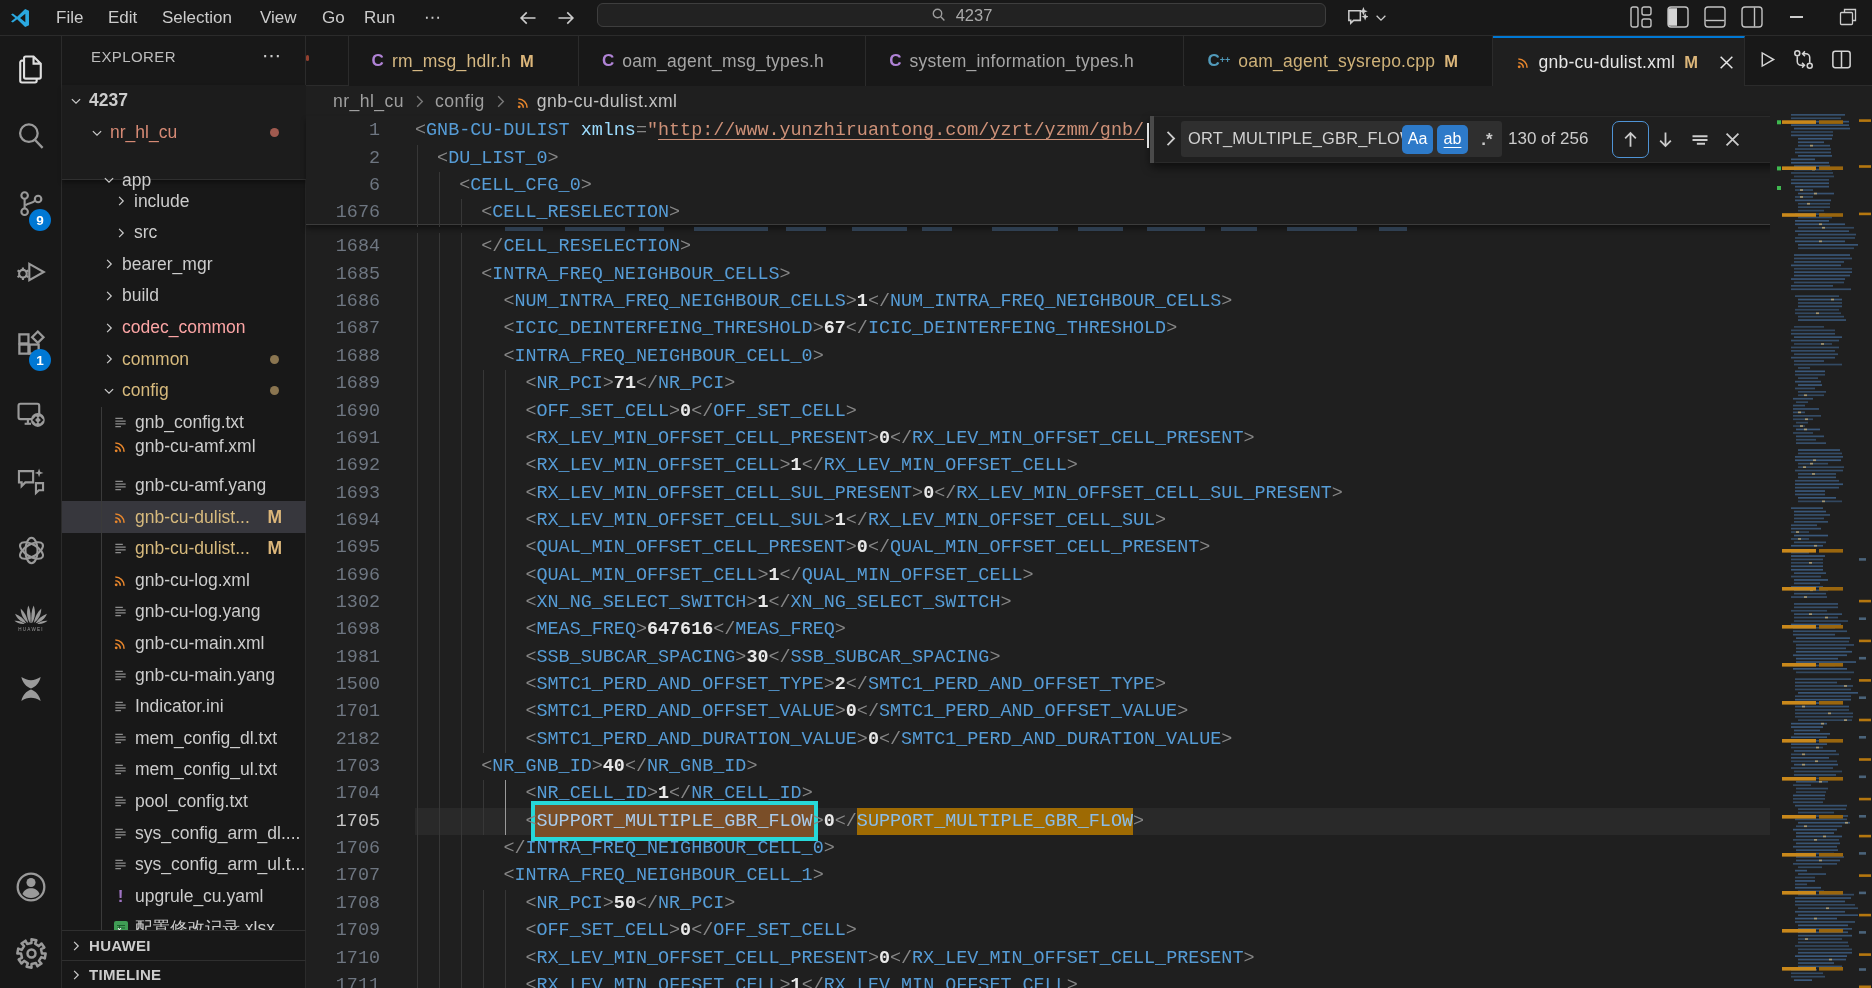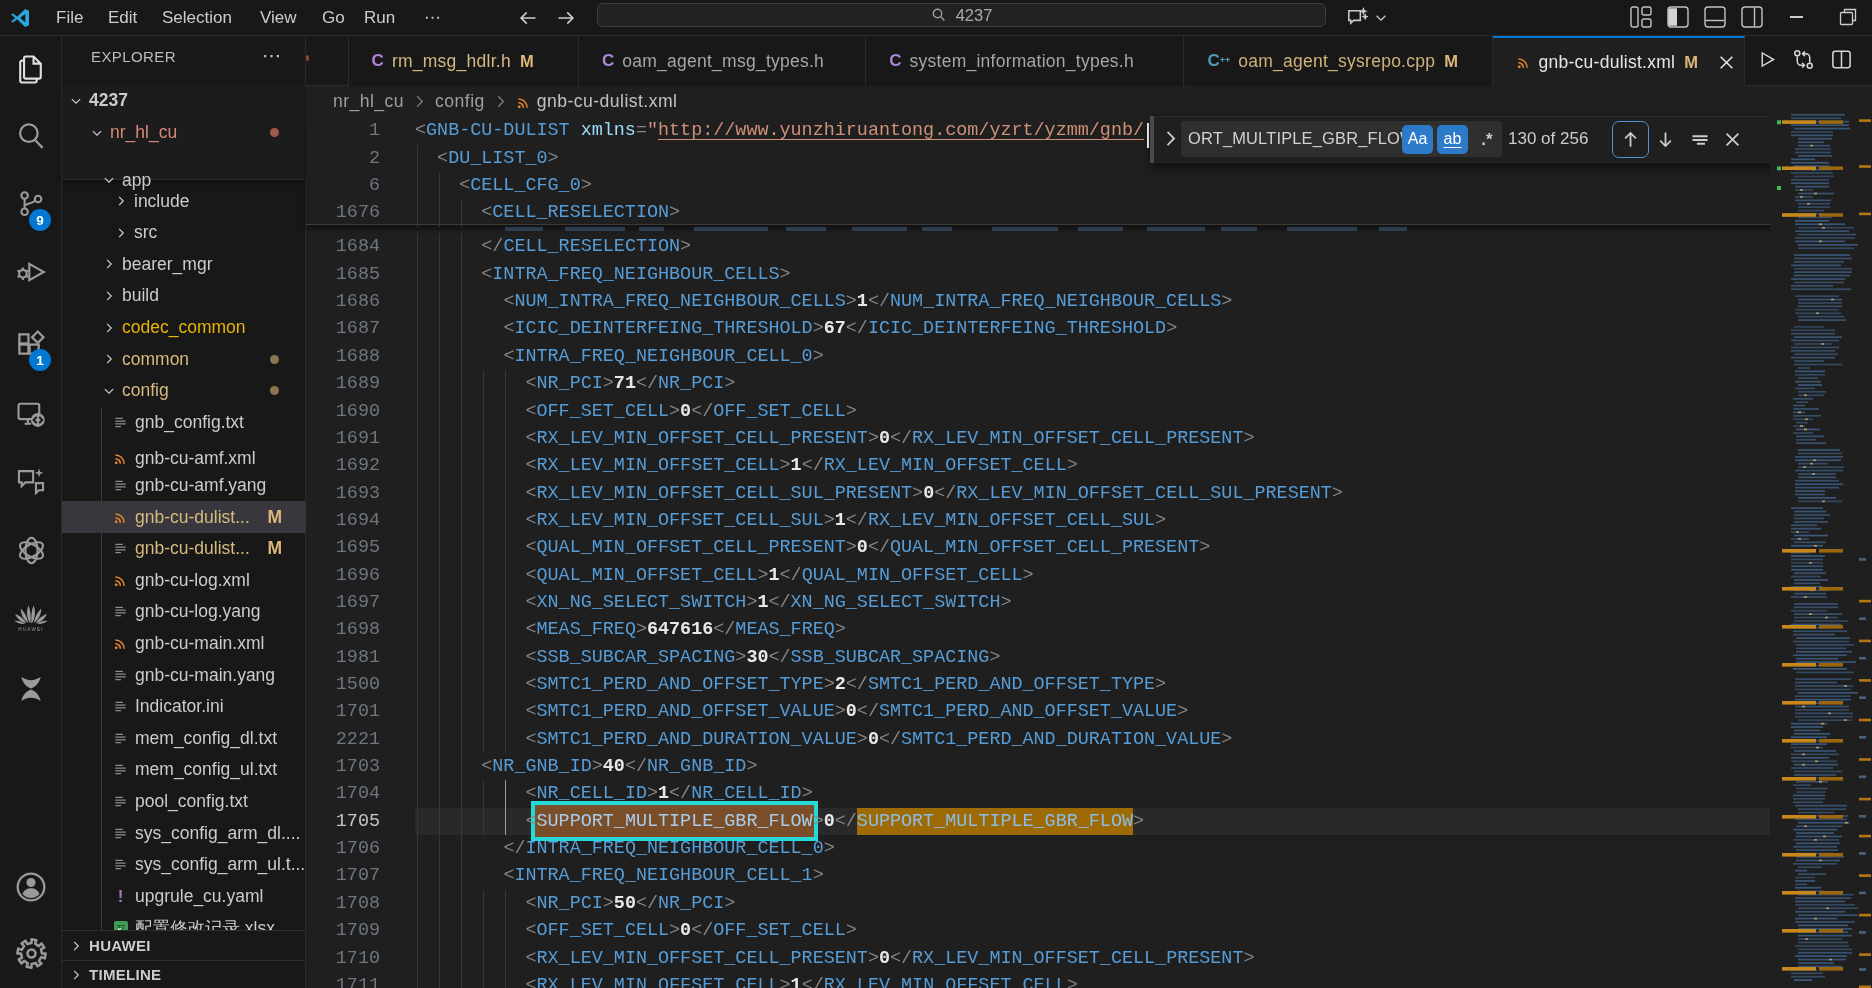--- a/index.html
+++ b/index.html
@@ -225,21 +225,21 @@
     </div>
     <div style="color:#cccccc;overflow:hidden;text-overflow:ellipsis;flex:1 1 auto">build</div>
   </div>
 <div class="trow" style="top:311.8px;height:31.6px;">
     <div style="width:41px;flex:0 0 auto"></div>
     <div class="chev">
       <svg width="12" height="12" viewBox="0 0 16 16">
         <path fill="none" stroke="#cccccc" stroke-width="1.6" d="m5.5 2.5 5.5 5.5-5.5 5.5"></path>
       </svg>
     </div>
-    <div style="color:#eab308;overflow:hidden;text-overflow:ellipsis;flex:1 1 auto">codec_common</div>
+    <div style="color:#fca5a5;overflow:hidden;text-overflow:ellipsis;flex:1 1 auto">codec_common</div>
   </div>
 <div class="trow" style="top:343.4px;height:31.6px;">
     <div style="width:41px;flex:0 0 auto"></div>
     <div class="chev">
       <svg width="12" height="12" viewBox="0 0 16 16">
         <path fill="none" stroke="#cccccc" stroke-width="1.6" d="m5.5 2.5 5.5 5.5-5.5 5.5"></path>
       </svg>
     </div>
     <div style="color:#d7ba7d;overflow:hidden;text-overflow:ellipsis;flex:1 1 auto">common</div>
   </div>
@@ -258,21 +258,21 @@
     <div style="width:50px;flex:0 0 auto"></div>
     <div class="fico">
       <svg width="15" height="17" viewBox="0 0 16 16">
         <g stroke="#8b8b8b" stroke-width="1.3">
           <path d="M2.5 3.5h8M2.5 6.5h11M2.5 9.5h11M2.5 12.5h6"></path>
         </g>
       </svg>
     </div>
     <div style="color:#cccccc;overflow:hidden;text-overflow:ellipsis;flex:1 1 auto">gnb_config.txt</div>
   </div>
-<div class="trow" style="top:443px;height:31.6px;">
+<div class="trow" style="top:431px;height:31.6px;">
     <div style="width:50px;flex:0 0 auto"></div>
     <div class="fico">
       <svg width="15" height="15" viewBox="0 0 16 16">
         <g fill="none" stroke="#e8862c" stroke-width="1.7">
           <path d="M2.5 8.2a5.3 5.3 0 0 1 5.3 5.3M2.5 4.2a9.3 9.3 0 0 1 9.3 9.3"></path>
         </g>
         <circle cx="3.4" cy="12.6" r="1.5" fill="#e8862c"></circle>
       </svg>
     </div>
     <div style="color:#cccccc;overflow:hidden;text-overflow:ellipsis;flex:1 1 auto">gnb-cu-amf.xml</div>
@@ -594,31 +594,31 @@
 <div class="gn" style="left:308px;top:452.20000000000005px;color:#6e7681">1692</div>
 <div class="cl" style="left:415px;top:452.20000000000005px">&nbsp;&nbsp;&nbsp;&nbsp;&nbsp;&nbsp;&nbsp;&nbsp;&nbsp;&nbsp;<span style="color:#878787">&lt;</span><span style="color:#569cd6">RX_LEV_MIN_OFFSET_CELL</span><span style="color:#878787">&gt;</span><span style="color:#e8e8e8;font-weight:700">1</span><span style="color:#878787">&lt;/</span><span style="color:#569cd6">RX_LEV_MIN_OFFSET_CELL</span><span style="color:#878787">&gt;</span></div>
 <div class="gn" style="left:308px;top:479.55px;color:#6e7681">1693</div>
 <div class="cl" style="left:415px;top:479.55px">&nbsp;&nbsp;&nbsp;&nbsp;&nbsp;&nbsp;&nbsp;&nbsp;&nbsp;&nbsp;<span style="color:#878787">&lt;</span><span style="color:#569cd6">RX_LEV_MIN_OFFSET_CELL_SUL_PRESENT</span><span style="color:#878787">&gt;</span><span style="color:#e8e8e8;font-weight:700">0</span><span style="color:#878787">&lt;/</span><span style="color:#569cd6">RX_LEV_MIN_OFFSET_CELL_SUL_PRESENT</span><span style="color:#878787">&gt;</span></div>
 <div class="gn" style="left:308px;top:506.9px;color:#6e7681">1694</div>
 <div class="cl" style="left:415px;top:506.9px">&nbsp;&nbsp;&nbsp;&nbsp;&nbsp;&nbsp;&nbsp;&nbsp;&nbsp;&nbsp;<span style="color:#878787">&lt;</span><span style="color:#569cd6">RX_LEV_MIN_OFFSET_CELL_SUL</span><span style="color:#878787">&gt;</span><span style="color:#e8e8e8;font-weight:700">1</span><span style="color:#878787">&lt;/</span><span style="color:#569cd6">RX_LEV_MIN_OFFSET_CELL_SUL</span><span style="color:#878787">&gt;</span></div>
 <div class="gn" style="left:308px;top:534.25px;color:#6e7681">1695</div>
 <div class="cl" style="left:415px;top:534.25px">&nbsp;&nbsp;&nbsp;&nbsp;&nbsp;&nbsp;&nbsp;&nbsp;&nbsp;&nbsp;<span style="color:#878787">&lt;</span><span style="color:#569cd6">QUAL_MIN_OFFSET_CELL_PRESENT</span><span style="color:#878787">&gt;</span><span style="color:#e8e8e8;font-weight:700">0</span><span style="color:#878787">&lt;/</span><span style="color:#569cd6">QUAL_MIN_OFFSET_CELL_PRESENT</span><span style="color:#878787">&gt;</span></div>
 <div class="gn" style="left:308px;top:561.6px;color:#6e7681">1696</div>
 <div class="cl" style="left:415px;top:561.6px">&nbsp;&nbsp;&nbsp;&nbsp;&nbsp;&nbsp;&nbsp;&nbsp;&nbsp;&nbsp;<span style="color:#878787">&lt;</span><span style="color:#569cd6">QUAL_MIN_OFFSET_CELL</span><span style="color:#878787">&gt;</span><span style="color:#e8e8e8;font-weight:700">1</span><span style="color:#878787">&lt;/</span><span style="color:#569cd6">QUAL_MIN_OFFSET_CELL</span><span style="color:#878787">&gt;</span></div>
-<div class="gn" style="left:308px;top:588.95px;color:#6e7681">1697</div>
+<div class="gn" style="left:308px;top:588.95px;color:#6e7681">1302</div>
 <div class="cl" style="left:415px;top:588.95px">&nbsp;&nbsp;&nbsp;&nbsp;&nbsp;&nbsp;&nbsp;&nbsp;&nbsp;&nbsp;<span style="color:#878787">&lt;</span><span style="color:#569cd6">XN_NG_SELECT_SWITCH</span><span style="color:#878787">&gt;</span><span style="color:#e8e8e8;font-weight:700">1</span><span style="color:#878787">&lt;/</span><span style="color:#569cd6">XN_NG_SELECT_SWITCH</span><span style="color:#878787">&gt;</span></div>
 <div class="gn" style="left:308px;top:616.3000000000001px;color:#6e7681">1698</div>
 <div class="cl" style="left:415px;top:616.3000000000001px">&nbsp;&nbsp;&nbsp;&nbsp;&nbsp;&nbsp;&nbsp;&nbsp;&nbsp;&nbsp;<span style="color:#878787">&lt;</span><span style="color:#569cd6">MEAS_FREQ</span><span style="color:#878787">&gt;</span><span style="color:#e8e8e8;font-weight:700">647616</span><span style="color:#878787">&lt;/</span><span style="color:#569cd6">MEAS_FREQ</span><span style="color:#878787">&gt;</span></div>
 <div class="gn" style="left:308px;top:643.65px;color:#6e7681">1981</div>
 <div class="cl" style="left:415px;top:643.65px">&nbsp;&nbsp;&nbsp;&nbsp;&nbsp;&nbsp;&nbsp;&nbsp;&nbsp;&nbsp;<span style="color:#878787">&lt;</span><span style="color:#569cd6">SSB_SUBCAR_SPACING</span><span style="color:#878787">&gt;</span><span style="color:#e8e8e8;font-weight:700">30</span><span style="color:#878787">&lt;/</span><span style="color:#569cd6">SSB_SUBCAR_SPACING</span><span style="color:#878787">&gt;</span></div>
 <div class="gn" style="left:308px;top:671.0px;color:#6e7681">1500</div>
 <div class="cl" style="left:415px;top:671.0px">&nbsp;&nbsp;&nbsp;&nbsp;&nbsp;&nbsp;&nbsp;&nbsp;&nbsp;&nbsp;<span style="color:#878787">&lt;</span><span style="color:#569cd6">SMTC1_PERD_AND_OFFSET_TYPE</span><span style="color:#878787">&gt;</span><span style="color:#e8e8e8;font-weight:700">2</span><span style="color:#878787">&lt;/</span><span style="color:#569cd6">SMTC1_PERD_AND_OFFSET_TYPE</span><span style="color:#878787">&gt;</span></div>
 <div class="gn" style="left:308px;top:698.35px;color:#6e7681">1701</div>
 <div class="cl" style="left:415px;top:698.35px">&nbsp;&nbsp;&nbsp;&nbsp;&nbsp;&nbsp;&nbsp;&nbsp;&nbsp;&nbsp;<span style="color:#878787">&lt;</span><span style="color:#569cd6">SMTC1_PERD_AND_OFFSET_VALUE</span><span style="color:#878787">&gt;</span><span style="color:#e8e8e8;font-weight:700">0</span><span style="color:#878787">&lt;/</span><span style="color:#569cd6">SMTC1_PERD_AND_OFFSET_VALUE</span><span style="color:#878787">&gt;</span></div>
-<div class="gn" style="left:308px;top:725.7px;color:#6e7681">2221</div>
+<div class="gn" style="left:308px;top:725.7px;color:#6e7681">2182</div>
 <div class="cl" style="left:415px;top:725.7px">&nbsp;&nbsp;&nbsp;&nbsp;&nbsp;&nbsp;&nbsp;&nbsp;&nbsp;&nbsp;<span style="color:#878787">&lt;</span><span style="color:#569cd6">SMTC1_PERD_AND_DURATION_VALUE</span><span style="color:#878787">&gt;</span><span style="color:#e8e8e8;font-weight:700">0</span><span style="color:#878787">&lt;/</span><span style="color:#569cd6">SMTC1_PERD_AND_DURATION_VALUE</span><span style="color:#878787">&gt;</span></div>
 <div class="gn" style="left:308px;top:753.05px;color:#6e7681">1703</div>
 <div class="cl" style="left:415px;top:753.05px">&nbsp;&nbsp;&nbsp;&nbsp;&nbsp;&nbsp;<span style="color:#878787">&lt;</span><span style="color:#569cd6">NR_GNB_ID</span><span style="color:#878787">&gt;</span><span style="color:#e8e8e8;font-weight:700">40</span><span style="color:#878787">&lt;/</span><span style="color:#569cd6">NR_GNB_ID</span><span style="color:#878787">&gt;</span></div>
 <div class="gn" style="left:308px;top:780.4px;color:#6e7681">1704</div>
 <div class="cl" style="left:415px;top:780.4px">&nbsp;&nbsp;&nbsp;&nbsp;&nbsp;&nbsp;&nbsp;&nbsp;&nbsp;&nbsp;<span style="color:#878787">&lt;</span><span style="color:#569cd6">NR_CELL_ID</span><span style="color:#878787">&gt;</span><span style="color:#e8e8e8;font-weight:700">1</span><span style="color:#878787">&lt;/</span><span style="color:#569cd6">NR_CELL_ID</span><span style="color:#878787">&gt;</span></div>
 <div class="gn" style="left:308px;top:807.75px;color:#c6c6c6">1705</div>
 <div class="cl" style="left:415px;top:807.75px">&nbsp;&nbsp;&nbsp;&nbsp;&nbsp;&nbsp;&nbsp;&nbsp;&nbsp;&nbsp;<span style="color:#878787">&lt;</span><span style="color:#a8cbec">SUPPORT_MULTIPLE_GBR_FLOW</span><span style="color:#878787">&gt;</span><span style="color:#e8e8e8;font-weight:700">0</span><span style="color:#878787">&lt;/</span><span style="color:#8abde8">SUPPORT_MULTIPLE_GBR_FLOW</span><span style="color:#878787">&gt;</span></div>
 <div class="gn" style="left:308px;top:835.1px;color:#6e7681">1706</div>
 <div class="cl" style="left:415px;top:835.1px">&nbsp;&nbsp;&nbsp;&nbsp;&nbsp;&nbsp;&nbsp;&nbsp;<span style="color:#878787">&lt;/</span><span style="color:#569cd6">INTRA_FREQ_NEIGHBOUR_CELL_0</span><span style="color:#878787">&gt;</span></div>
 <div class="gn" style="left:308px;top:862.45px;color:#6e7681">1707</div>

